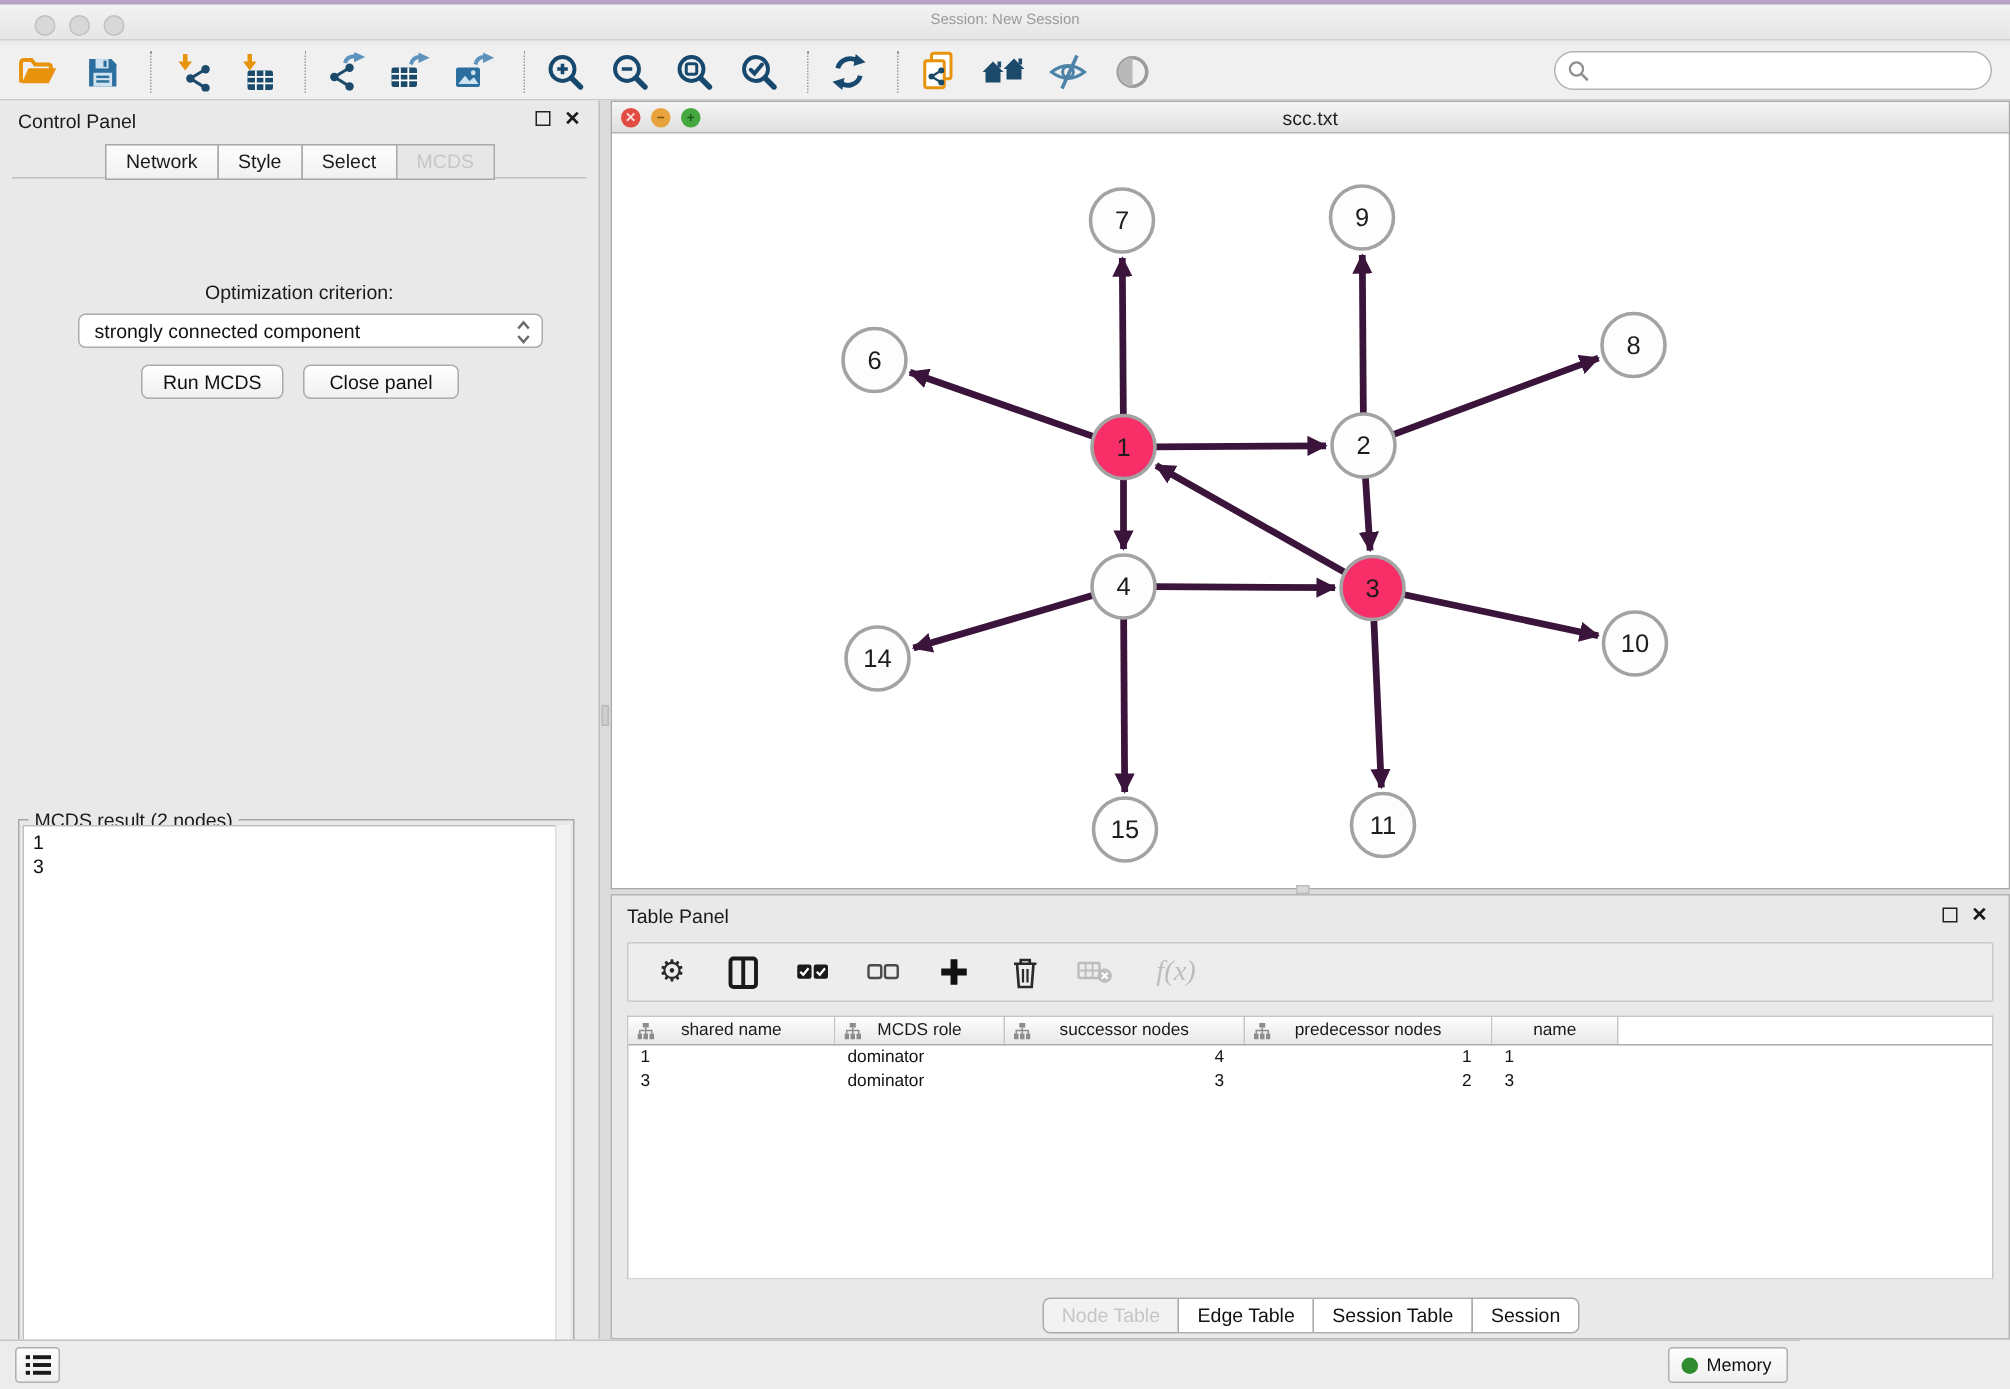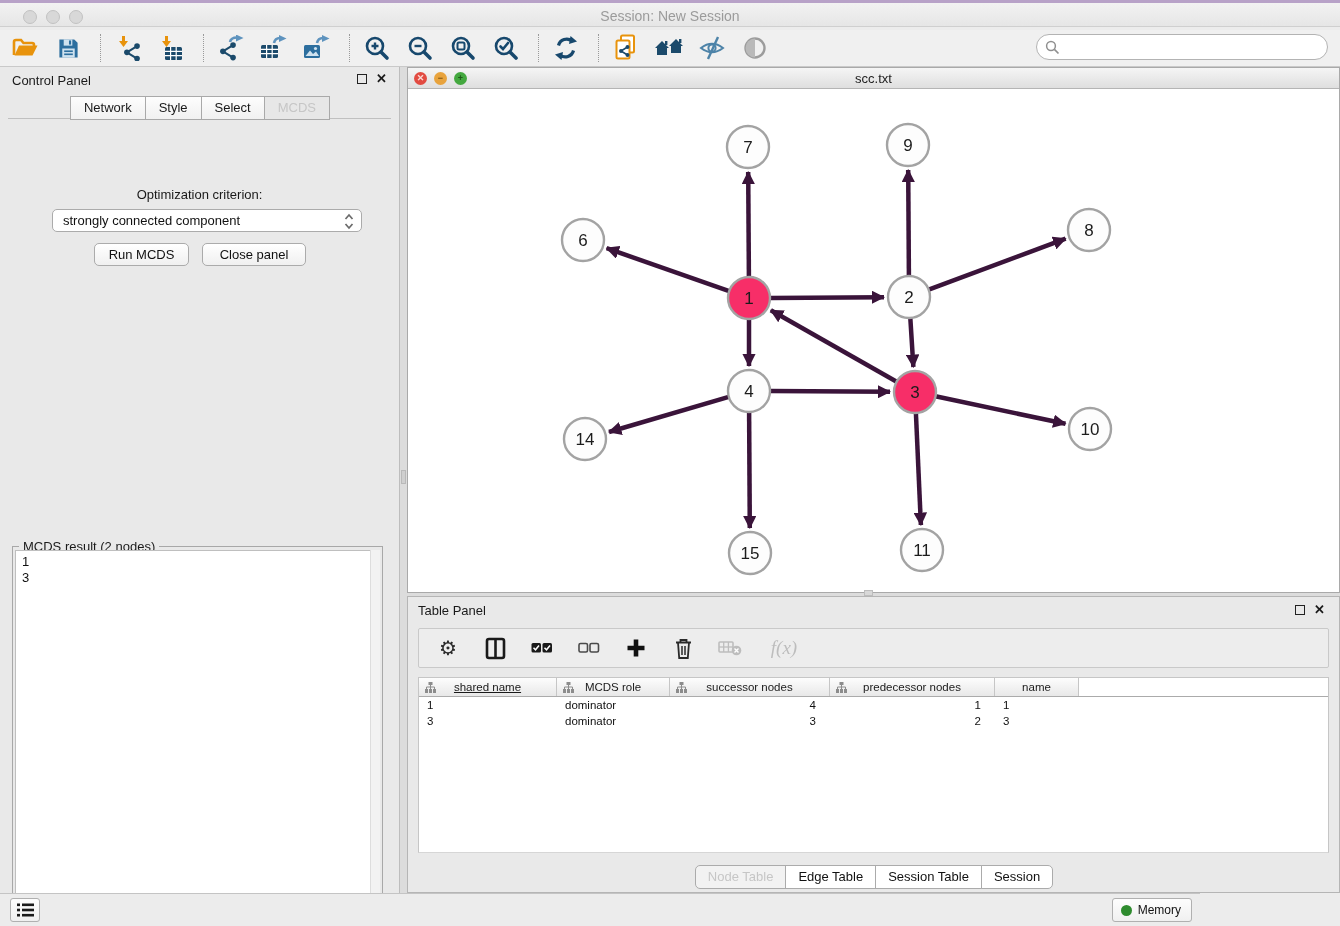--- a/index.html
+++ b/index.html
@@ -6,21 +6,21 @@
   html,body { width:1340px; height:926px; overflow:hidden; }
   body { font-family:"Liberation Sans", sans-serif; background:#ECECEC; position:relative; }
 
   
   .titlebar { position:absolute; left:0; top:0; width:1340px; height:27px;
     background:linear-gradient(#F2F2F2,#E6E6E6); border-top:3px solid #B8A2C8;
     border-bottom:1px solid #CFCFCF; }
   .tl-dot { position:absolute; top:7px; width:14px; height:14px; border-radius:50%;
     background:#D8D8D8; border:1px solid #C2C2C2; }
   .tb-title { position:absolute; top:5px; left:0; right:0; text-align:center;
-    font-size:14px; color:#9B9B9B; }
+    font-size:10px; color:#9B9B9B; }
 
   
   .toolbar { position:absolute; left:0; top:30px; width:1340px; height:37px;
     background:#F0F0F0; border-bottom:1px solid #C9C9C9;
     display:flex; align-items:center; padding-left:10px; }
   .tbi { width:30px; height:30px; display:flex; align-items:center; justify-content:center;
     margin-right:13px; flex:0 0 auto; cursor:default; }
   .tb-sep { width:1px; height:28px; border-left:1px dotted #9A9A9A; margin:0 12px 0 4px; flex:0 0 auto; }
   .searchbox { position:absolute; right:12px; top:4px; width:292px; height:26px;
     background:#FFFFFF; border:1px solid #B3B3B3; border-radius:13px; }
@@ -449,21 +449,21 @@
             <path d="M16.5 9.5 l4 4 M20.5 9.5 l-4 4" stroke="#FFF" stroke-width="1.4"></path>
           </svg>
       </span>
       <span class="tpi" style="width:40px">
           <span class="fx-glyph">f(x)</span>
         </span>
     </div>
 
     <div class="table-region">
       <div class="thead">
-          <div class="th" style="width: 138px; text-decoration: underline;">
+          <div class="th" style="width: 138px;">
             <svg class="tree-ic" width="11" height="11" viewBox="0 0 11 11">
               <g fill="#8C8C8C">
                 <rect x="3.5" y="0" width="4" height="3"></rect>
                 <rect x="0" y="7" width="3" height="4"></rect>
                 <rect x="4" y="7" width="3" height="4"></rect>
                 <rect x="8" y="7" width="3" height="4"></rect>
               </g>
               <path d="M5.5 3 v2 M1.5 7 v-2 h8 v2 M5.5 5 v2" stroke="#8C8C8C" stroke-width="1" fill="none"></path>
             </svg>
             <span>shared name</span>

